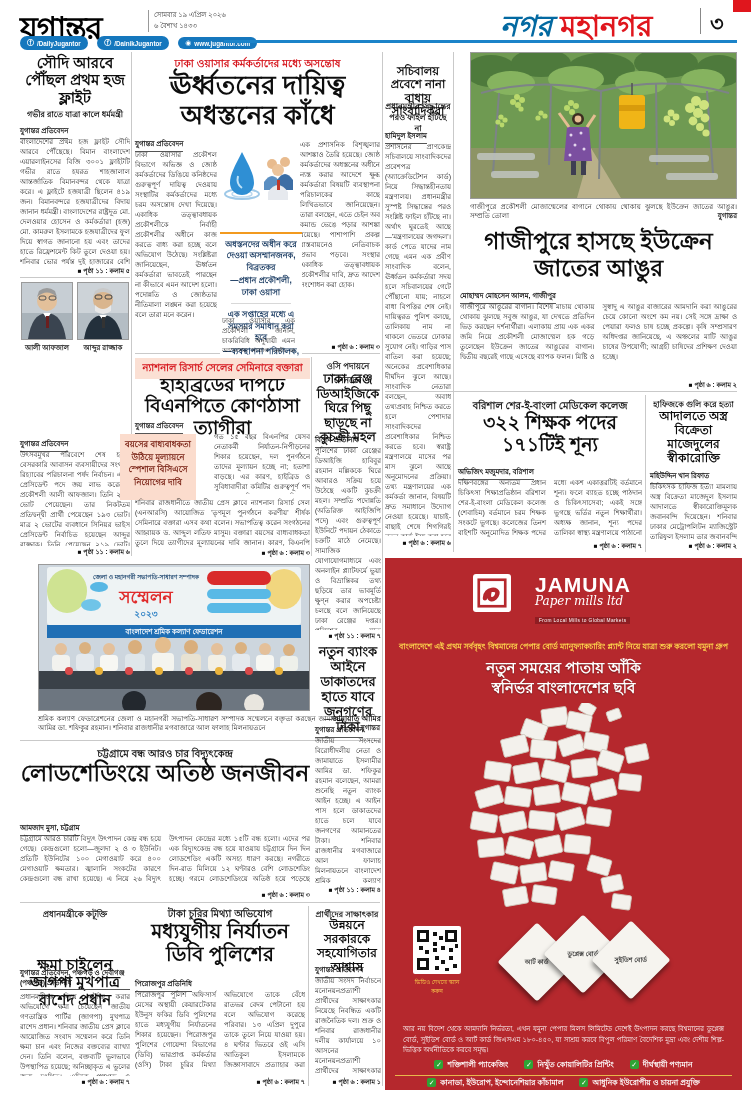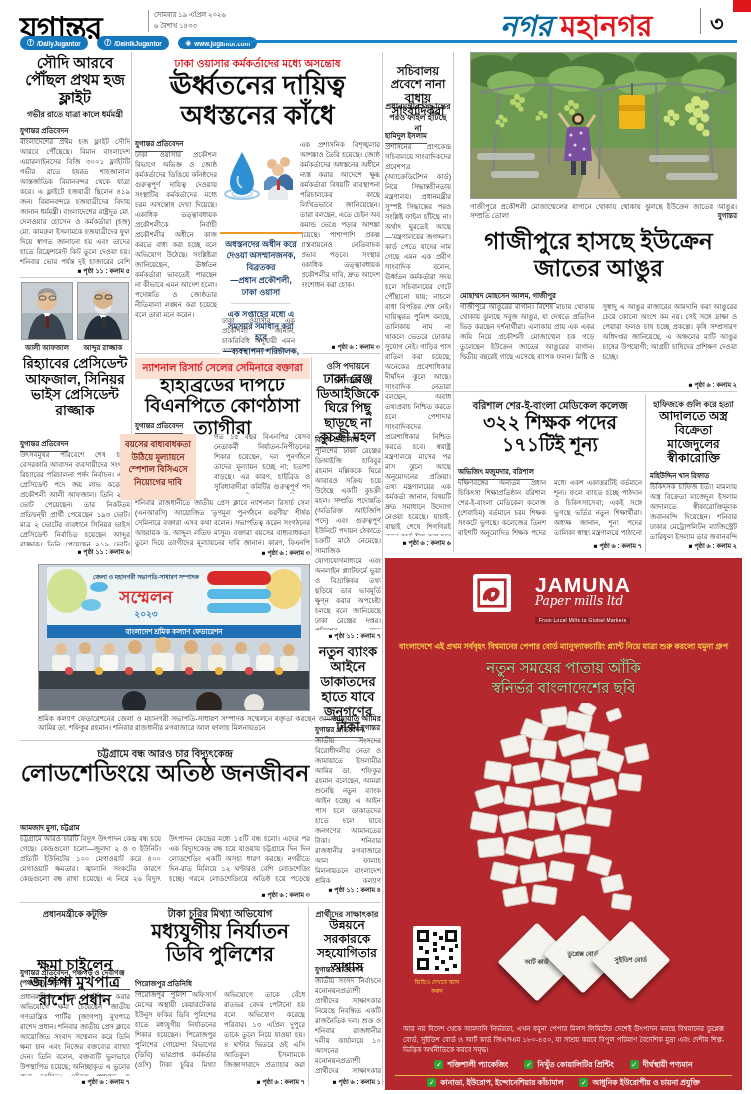--- a/index.html
+++ b/index.html
@@ -28,21 +28,21 @@
         padding:5px 3px;background:#fff;}
   .quote-orange .attr{display:block;margin-top:2px;color:#14365e;}
   .q-div{height:1px;background:#d8d8d8;margin:5px 8px;}
   .pinkbox{background:#fbe0d4;}
   .bnp-quote{background:#fbdccd;color:#7a2316;font-weight:bold;font-size:8.4px;
         line-height:1.5;text-align:center;padding:4px 2px;}
   .attr-right{font-size:7.6px;font-weight:bold;text-align:right;color:#111;}
   
   #ad{background:#b5282d;}
   .ad-yellow{color:#ffd94d;font-weight:bold;font-size:7.8px;text-align:center;}
-  .ad-slogan{color:#86efac;font-weight:normal;font-size:15px;text-align:center;line-height:1.35;
+  .ad-slogan{color:#ffffff;font-weight:bold;font-size:15px;text-align:center;line-height:1.35;
         text-shadow:0 1px 1px rgba(0,0,0,.35);}
   .ad-body{color:#fff;font-size:6.8px;line-height:1.55;text-align:justify;}
   .feat{display:flex;justify-content:center;gap:16px;align-items:center;}
   .feat .item{display:flex;align-items:center;gap:4px;color:#fff;font-weight:bold;font-size:7.6px;}
   .chk{width:9px;height:9px;background:#2fa335;border-radius:2px;color:#fff;font-size:7px;
         line-height:9px;text-align:center;font-weight:bold;flex:0 0 auto;}
   .card{position:absolute;width:56px;height:56px;background:#f6f4ef;border-radius:3px;
         box-shadow:2px 3px 5px rgba(0,0,0,.45);display:flex;align-items:center;justify-content:center;}
   .card span{transform:rotate(-45deg);font-size:6.4px;font-weight:bold;color:#333;white-space:nowrap;}
   .brand-name{color:#fff;font-weight:bold;font-size:21px;letter-spacing:1px;line-height:1;}
@@ -131,21 +131,20 @@
       <rect x="17" y="12" width="7" height="4" rx="2" fill="none" stroke="#444" stroke-width="1"></rect>
         <rect x="27" y="12" width="7" height="4" rx="2" fill="none" stroke="#444" stroke-width="1"></rect>
       <path d="M6 56 q4 -24 19 -24 q15 0 19 24 z" fill="#23303c"></path>
         <path d="M21 32 l4 5 l4 -5 z" fill="#fff"></path>
         <rect x="24" y="34" width="3" height="11" fill="#333"></rect>
     </svg>
   </div>
   <div class="abs portrait-cap" style="left:21px;top:342px;width:52px;">আলী আফজাল</div>
   <div class="abs portrait-cap" style="left:77px;top:342px;width:52px;">আব্দুর রাজ্জাক</div>
 
-  <div class="abs hl" style="left:20px;top:356px;width:110px;font-size:13.5px;">রিহ্যাবের প্রেসিডেন্ট আফজাল, সিনিয়র ভাইস প্রেসিডেন্ট রাজ্জাক</div>
   <div class="abs by" style="left:20px;top:438px;width:110px;"><span>যুগান্তর প্রতিবেদন</span></div>
   <div class="abs body-txt" style="left:20px;top:450px;width:110px;height:96px;">উৎসবমুখর পরিবেশে শেষ হলো বেসরকারি আবাসন ব্যবসায়ীদের সংগঠন রিহ্যাবের পরিচালনা পর্ষদ নির্বাচন। এতে প্রেসিডেন্ট পদে জয় লাভ করেছেন প্রকৌশলী আলী আফজাল। তিনি ২৩৪ ভোট পেয়েছেন। তার নিকটতম প্রতিদ্বন্দ্বী প্রার্থী পেয়েছেন ১৯৩ ভোট। মাত্র ২ ভোটের ব্যবধানে সিনিয়র ভাইস প্রেসিডেন্ট নির্বাচিত হয়েছেন আব্দুর রাজ্জাক। তিনি পেয়েছেন ২১৯ ভোট। শনিবার রাতে রাজধানীর ইন্টারকন্টিনেন্টাল হোটেলে ফল ঘোষণা করা হয়।</div>
   <div class="abs pf" style="left:20px;top:547px;width:110px;">■ পৃষ্ঠা ১১ : কলাম ৬</div>
 
   <div class="abs kick kick-red" style="left:135px;top:56px;width:245px;font-size:10.5px;">ঢাকা ওয়াসার কর্মকর্তাদের মধ্যে অসন্তোষ</div>
   <div class="abs hl" style="left:135px;top:70px;width:245px;font-size:26px;">ঊর্ধ্বতনের দায়িত্ব অধস্তনের কাঁধে</div>
   <div class="abs by" style="left:135px;top:138px;width:82px;"><span>যুগান্তর প্রতিবেদন</span></div>
   <div class="abs body-txt" style="left:135px;top:150px;width:82px;height:202px;">ঢাকা ওয়াসার প্রকৌশল বিভাগে অভিজ্ঞ ও জ্যেষ্ঠ কর্মকর্তাদের ডিঙিয়ে কনিষ্ঠদের গুরুত্বপূর্ণ দায়িত্ব দেওয়ায় সংস্থাটির কর্মকর্তাদের মধ্যে চরম অসন্তোষ দেখা দিয়েছে। একাধিক তত্ত্বাবধায়ক প্রকৌশলীকে নির্বাহী প্রকৌশলীর অধীনে কাজ করতে বাধ্য করা হচ্ছে বলে অভিযোগ উঠেছে। সংশ্লিষ্টরা জানিয়েছেন, ঊর্ধ্বতন কর্মকর্তারা ভাবতেই পারছেন না কীভাবে এমন আদেশ হলো। পদোন্নতি ও জ্যেষ্ঠতার নীতিমালা লঙ্ঘন করা হয়েছে বলে তারা মনে করেন।</div>
   <div class="abs body-txt" style="left:300px;top:140px;width:80px;height:200px;">এক প্রশাসনিক বিশৃঙ্খলার আশঙ্কাও তৈরি হয়েছে। জ্যেষ্ঠ কর্মকর্তাদের অধস্তনের অধীনে ন্যস্ত করার আদেশে ক্ষুব্ধ কর্মকর্তারা বিষয়টি ব্যবস্থাপনা পরিচালকের কাছে লিখিতভাবে জানিয়েছেন। তারা বলছেন, এতে চেইন অব কমান্ড ভেঙে পড়ার আশঙ্কা রয়েছে। পাশাপাশি প্রকল্প বাস্তবায়নেও নেতিবাচক প্রভাব পড়বে। সংস্থার একাধিক তত্ত্বাবধায়ক প্রকৌশলীর দাবি, দ্রুত আদেশ সংশোধন করা হোক।</div>
 

